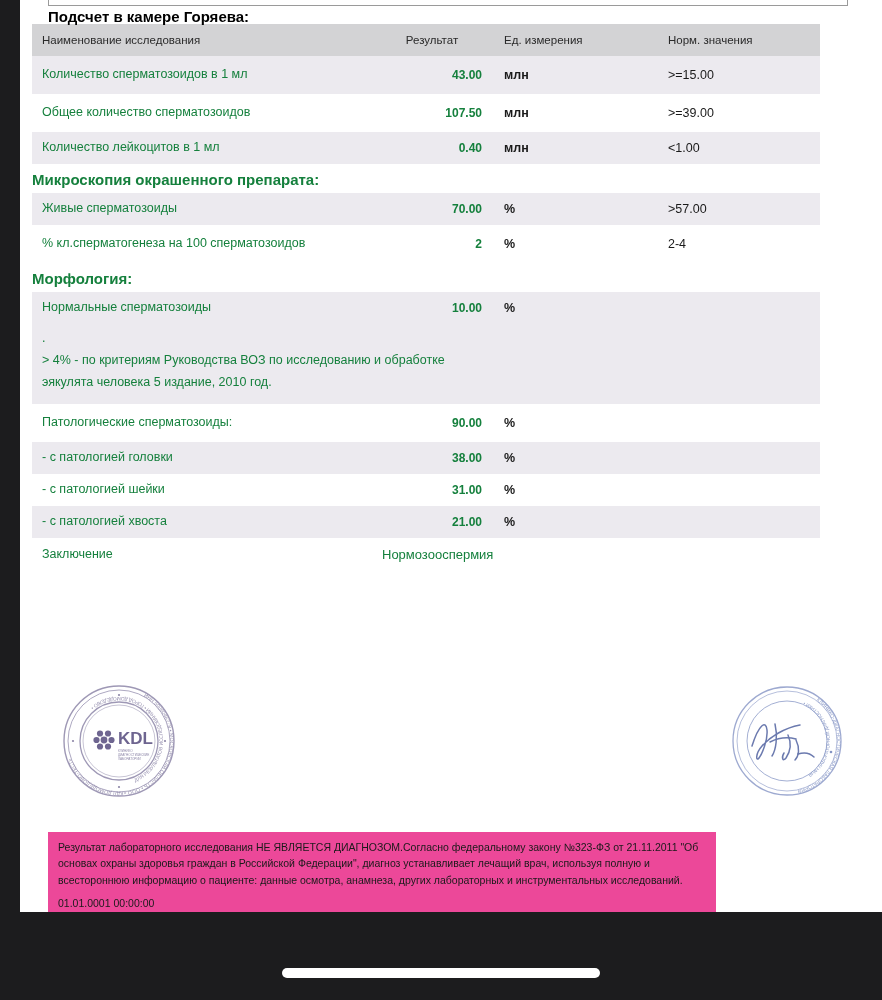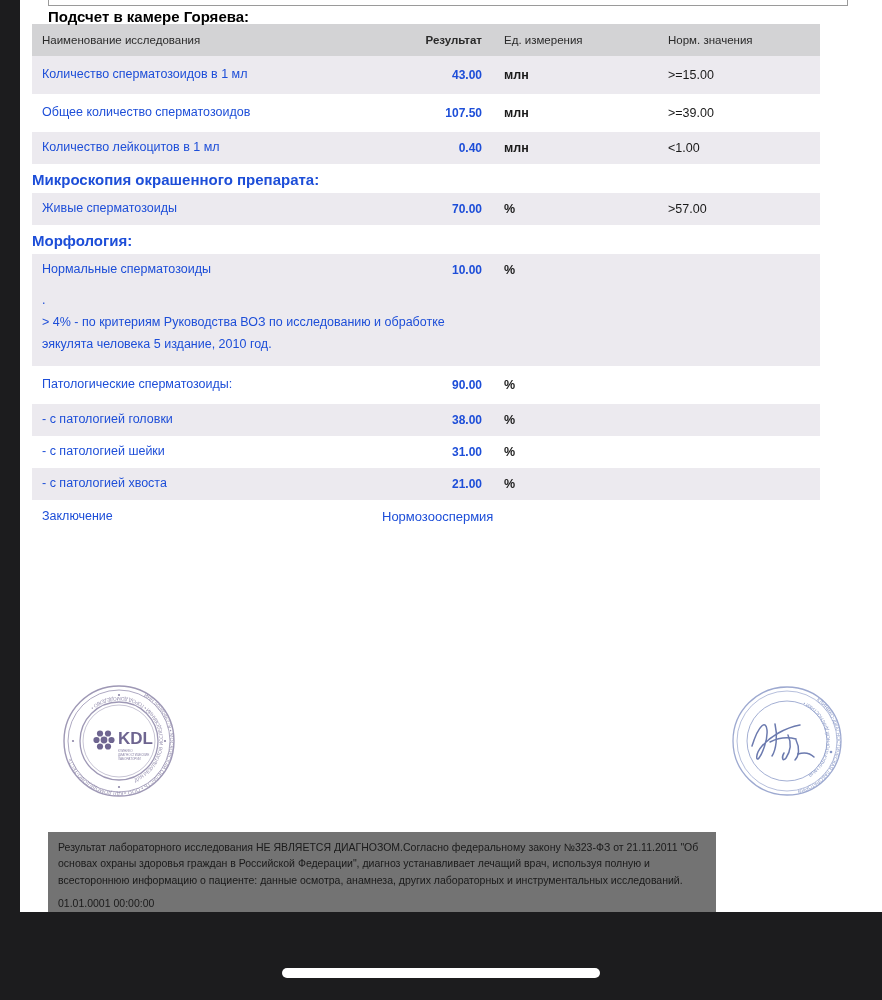--- a/index.html
+++ b/index.html
@@ -87,29 +87,29 @@
   .rtable th {
     background: #d3d3d5;
     font-size: 11.5px;
     font-weight: normal;
     color: #2a2a2a;
     text-align: left;
     padding: 10px 0 10px 10px;
     vertical-align: middle;
   }
   .rtable th.th-result {
-    font-weight: bold;
-    text-align: right;
+    font-weight: normal;
+    text-align: center;
     padding-right: 12px;
     padding-left: 0;
   }
 
   .rtable td {
     font-size: 12.5px;
-    color: #1d4ed8;
+    color: #15803d;
     vertical-align: middle;
     padding: 0;
   }
   tr.datarow td { height: 32px; }
   tr.datarow.tall td { height: 38px; }
 
   td.t-name {
     padding-left: 10px;
     padding-right: 6px;
     line-height: 1.25;
@@ -171,21 +171,21 @@
   }
   .stamp.left  { left: 38px;  top: 8px; }
   .stamp.right { left: 706px; top: 8px; }
 
   
   .footer-note {
     position: absolute;
     left: 28px;
     top: 832px;
     width: 668px;
-    background: #737373;
+    background: #ec4899;
     padding: 7px 10px 6px 10px;
     box-sizing: border-box;
     font-size: 10.5px;
     line-height: 1.55;
     color: #1a1a1a;
   }
   .footer-stamp-time {
     text-align: left;
     font-size: 10.5px;
     color: #1a1a1a;
@@ -242,20 +242,26 @@
 
           <tr class="sechead">
             <td colspan="4">Микроскопия окрашенного препарата:</td>
           </tr>
 
           <tr class="datarow shade">
             <td class="t-name">Живые сперматозоиды</td>
             <td class="t-result">70.00</td>
             <td class="t-unit">%</td>
             <td class="t-norm">&gt;57.00</td>
+          </tr>
+          <tr class="datarow tall plain">
+            <td class="t-name">% кл.сперматогенеза на 100 сперматозоидов</td>
+            <td class="t-result">2</td>
+            <td class="t-unit">%</td>
+            <td class="t-norm">2-4</td>
           </tr>
 
           <tr class="sechead">
             <td colspan="4">Морфология:</td>
           </tr>
 
           <tr class="datarow shade">
             <td class="t-name">Нормальные сперматозоиды</td>
             <td class="t-result">10.00</td>
             <td class="t-unit">%</td>

